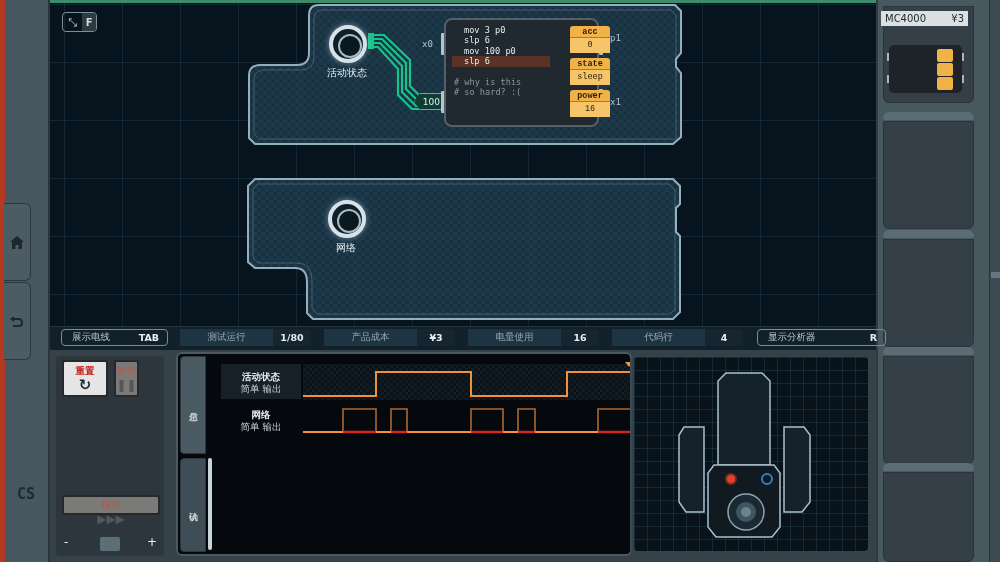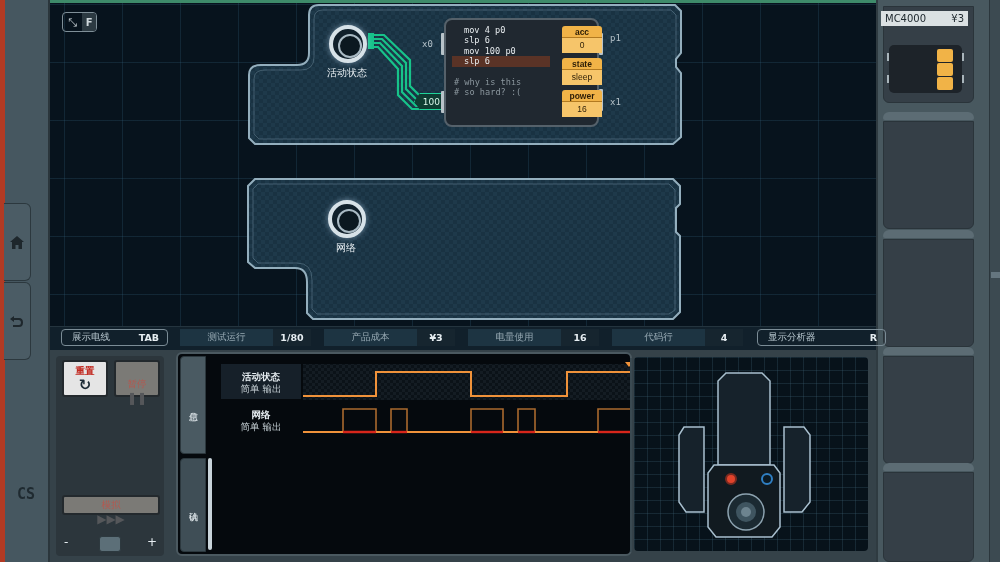--- a/index.html
+++ b/index.html
@@ -24,21 +24,21 @@
 .node{position:absolute;width:38px;height:38px;border-radius:50%;border:4px solid #d7e2e8;background:#10202b;box-shadow:0 0 6px rgba(200,230,255,.5)}
 .node::after{content:"";position:absolute;left:5px;top:5px;width:20px;height:20px;border-radius:50%;border:2px solid #a9bac4;background:#0b1820}
 .node-label{position:absolute;font-size:10px;color:#e6edf1;text-align:center;width:60px}
 
 
 #chip{left:444px;top:18px;width:155px;height:109px;background:#202830;border:2px solid #55616a;border-radius:8px}
 #chip-code{position:absolute;left:6px;top:5px;width:98px;font-family:"DejaVu Sans Mono","Liberation Mono",monospace;font-size:8.6px;line-height:10.4px;color:#e7ecef}
 #chip-code .ln{padding-left:12px;white-space:pre}
 #chip-code .hl{background:#5a3326}
 #chip-code .cm{color:#8a969d}
-.reg{position:absolute;left:116px;width:40px;border-radius:3px;background:#f1b347;color:#2b1d07;font-family:Liberation Sans, sans-serif;font-size:8.5px;text-align:center}
+.reg{position:absolute;left:124px;width:40px;border-radius:3px;background:#f1b347;color:#2b1d07;font-family:Liberation Mono, monospace;font-size:8.5px;text-align:center}
 .reg .name{font-weight:bold;height:12px;line-height:12px;border-bottom:1px solid #b27a20}
 .reg .val{height:15px;line-height:15px;background:#f6c56a}
 .pin{position:absolute;width:4px;height:22px;background:#b8c3c9;border-radius:1px}
 .pinlabel{position:absolute;font-size:9px;color:#b4c1c8;font-family:"DejaVu Sans Mono",monospace}
 
 
 #right-panel{left:876px;top:0;width:124px;height:562px;background:#48585f;border-left:2px solid #2f3b41}
 #right-panel .scroll{position:absolute;right:0;top:0;width:11px;height:562px;background:#3c4a51;border-left:1px solid #2b363c}
 #right-panel .scroll .thumb{position:absolute;left:1px;top:272px;width:9px;height:6px;background:#65767f}
 .slot{position:absolute;left:5px;width:91px;background:#353f47;border-radius:0 0 6px 6px;border:1px solid #2a343a}
@@ -131,21 +131,21 @@
   <div class="pinlabel abs" style="left:422px;top:39px">x0</div>
   <div class="pin" style="left:441px;top:33px"></div>
   <div class="pin" style="left:441px;top:91px"></div>
   <div class="pin" style="left:599px;top:33px"></div>
   <div class="pin" style="left:599px;top:89px"></div>
   <div class="pinlabel abs" style="left:610px;top:33px">p1</div>
   <div class="pinlabel abs" style="left:610px;top:97px">x1</div>
 
   <div id="chip" class="abs">
     <div id="chip-code">
-      <div class="ln">mov 4 p0</div>
+      <div class="ln">mov 3 p0</div>
       <div class="ln">slp 6</div>
       <div class="ln">mov 100 p0</div>
       <div class="ln hl">slp 6</div>
       <div class="ln" style="height:10px"></div>
       <div class="ln cm" style="padding-left:2px"># why is this</div>
       <div class="ln cm" style="padding-left:2px"># so hard? :(</div>
     </div>
     <div class="reg" style="top:6px">
       <div class="name">acc</div>
       <div class="val">0</div>
@@ -221,21 +221,21 @@
     <b>R</b>
   </div>
 
   <div id="bottom" class="abs"></div>
   <div id="controls" class="abs"></div>
 
   <div class="ctrl abs" id="btn-reset" style="left:62px;top:360px;width:46px;height:37px;padding-top:3px">
     <div>重置</div>
     <div class="ic">↻</div>
   </div>
-  <div class="ctrl abs" style="left:114px;top:360px;width:46px;height:37px;padding-top:16px">
+  <div class="ctrl abs" style="left:114px;top:360px;width:25px;height:37px;padding-top:3px">
     <div>暂停</div>
     <div class="ic">❚❚</div>
   </div>
   <div class="ctrl abs" style="left:62px;top:495px;width:98px;height:20px;padding-top:2px">
     <div>模拟</div>
     <div class="ic">▶▶▶</div>
   </div>
   <div id="speed" class="abs">
     <span class="abs" style="left:3px;top:-1px">-</span>
     <div id="speed-thumb"></div>

